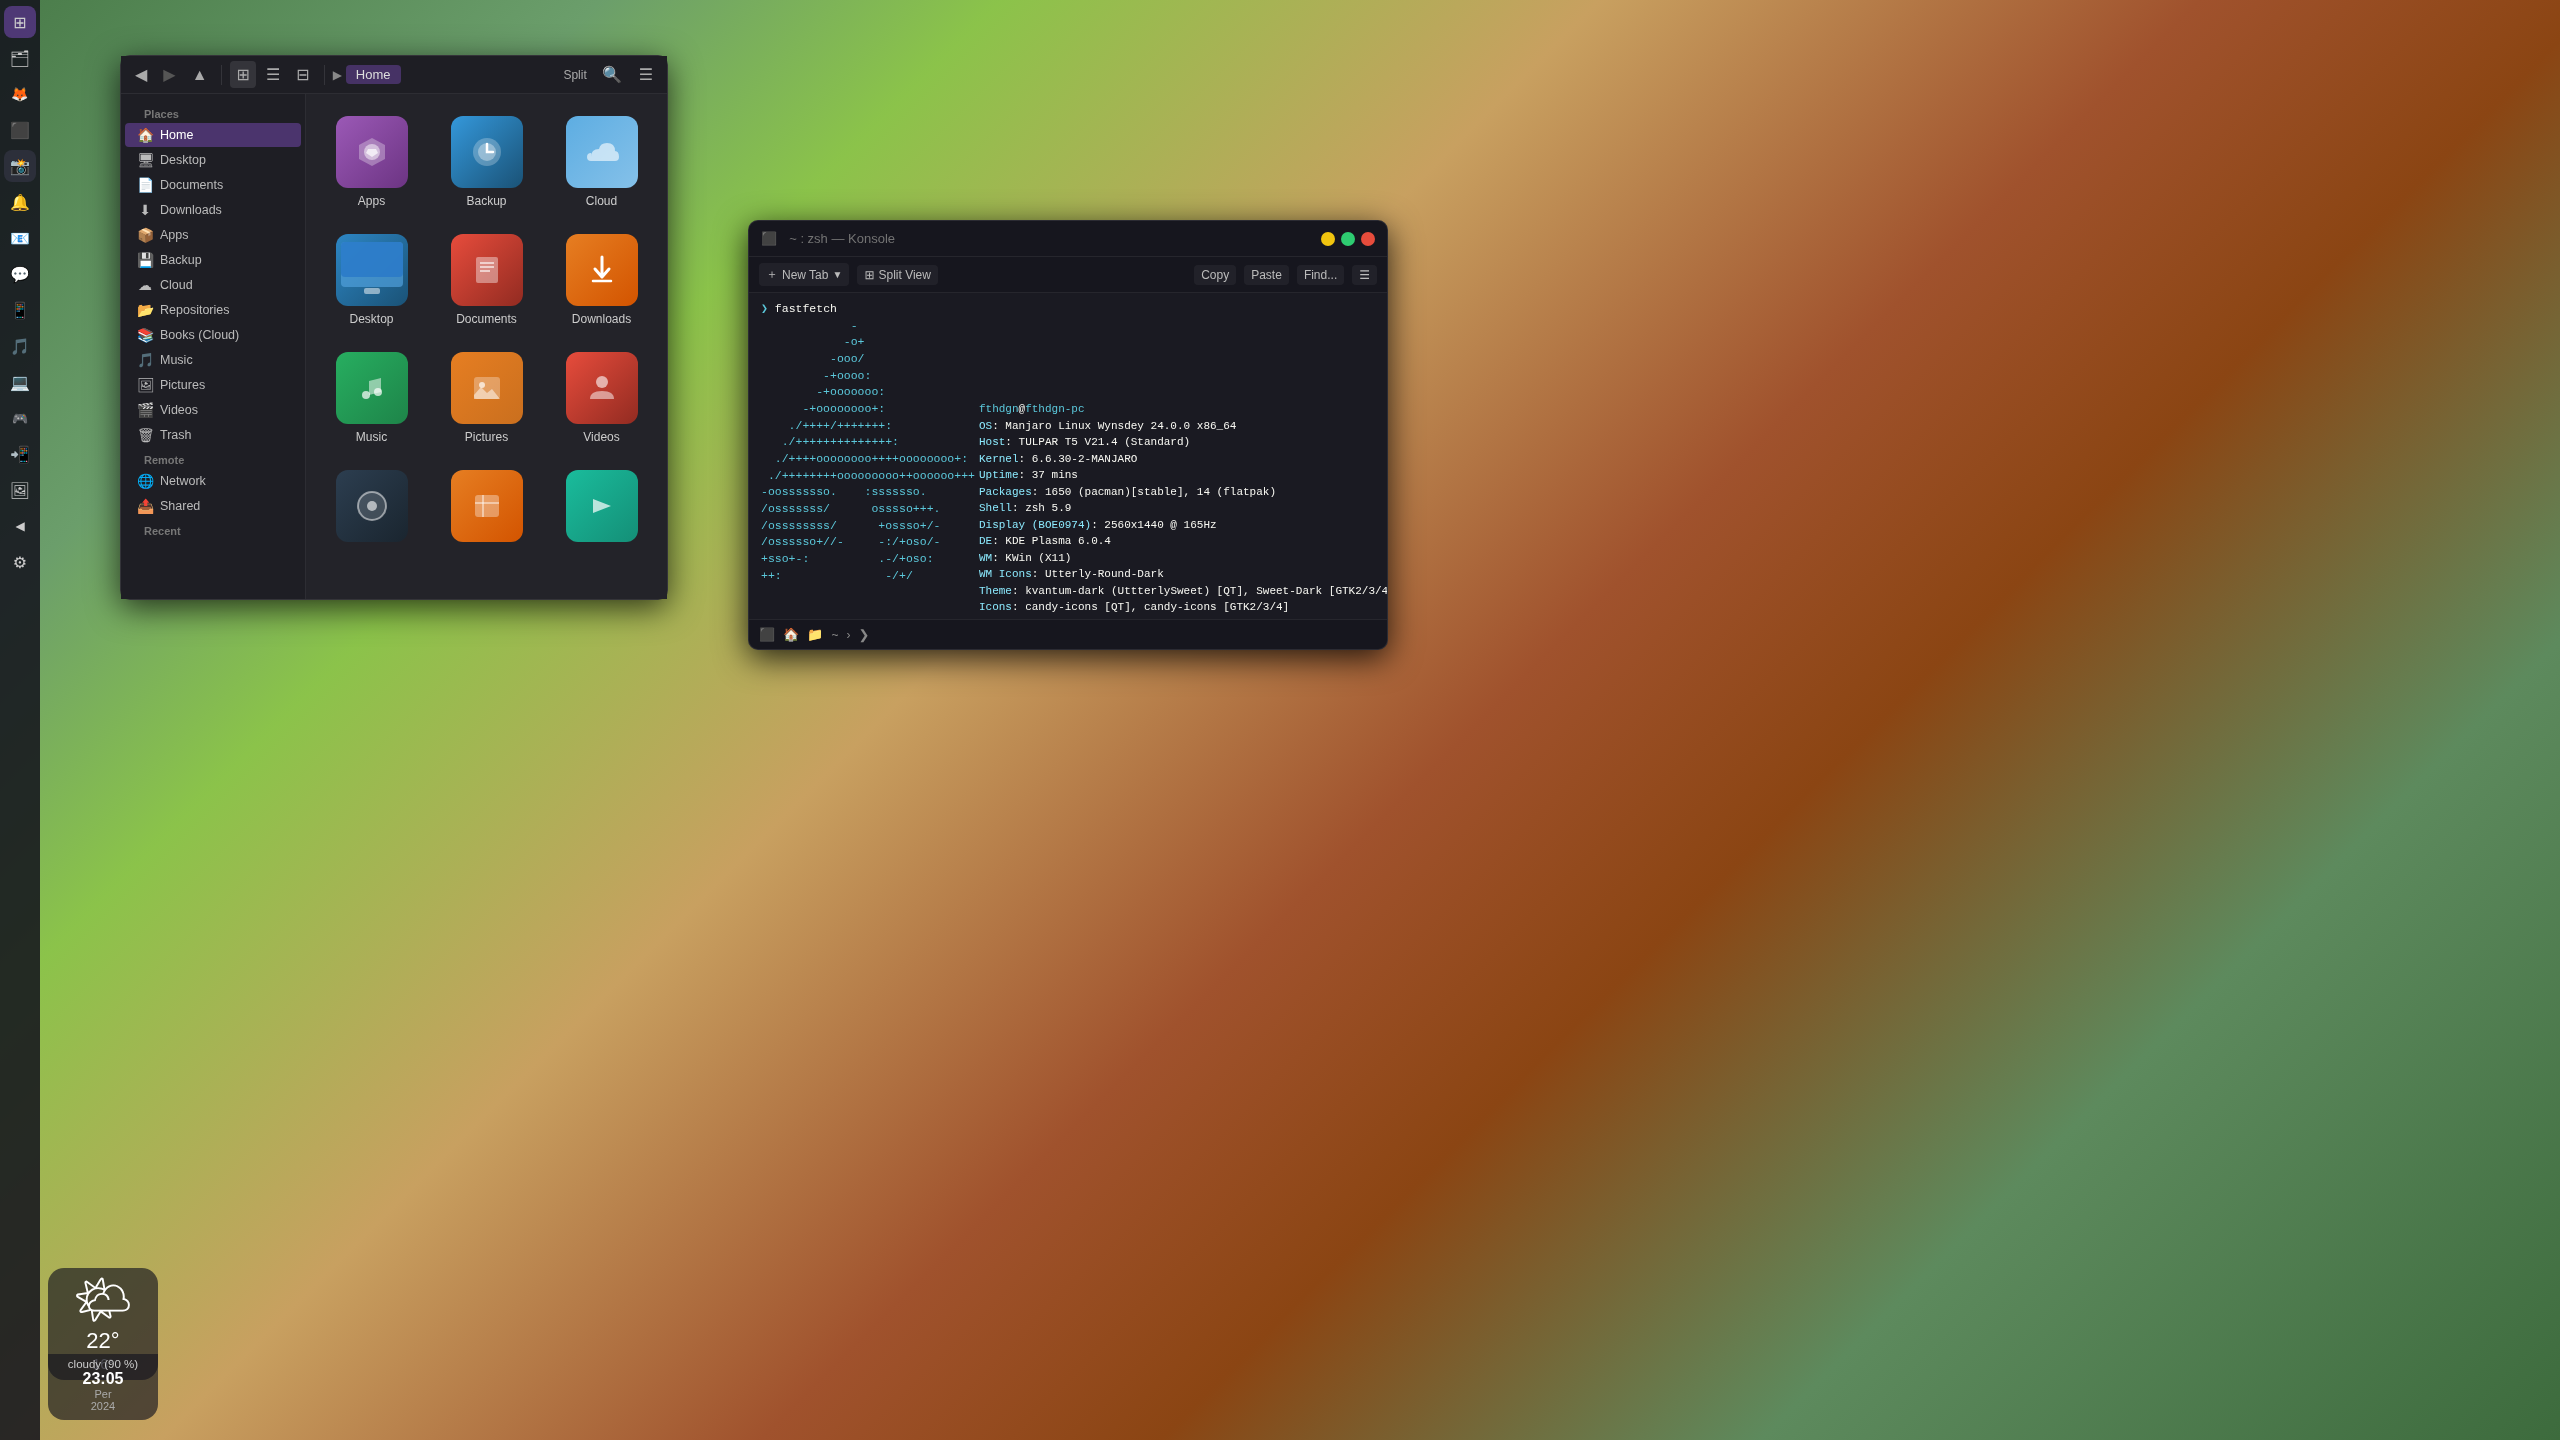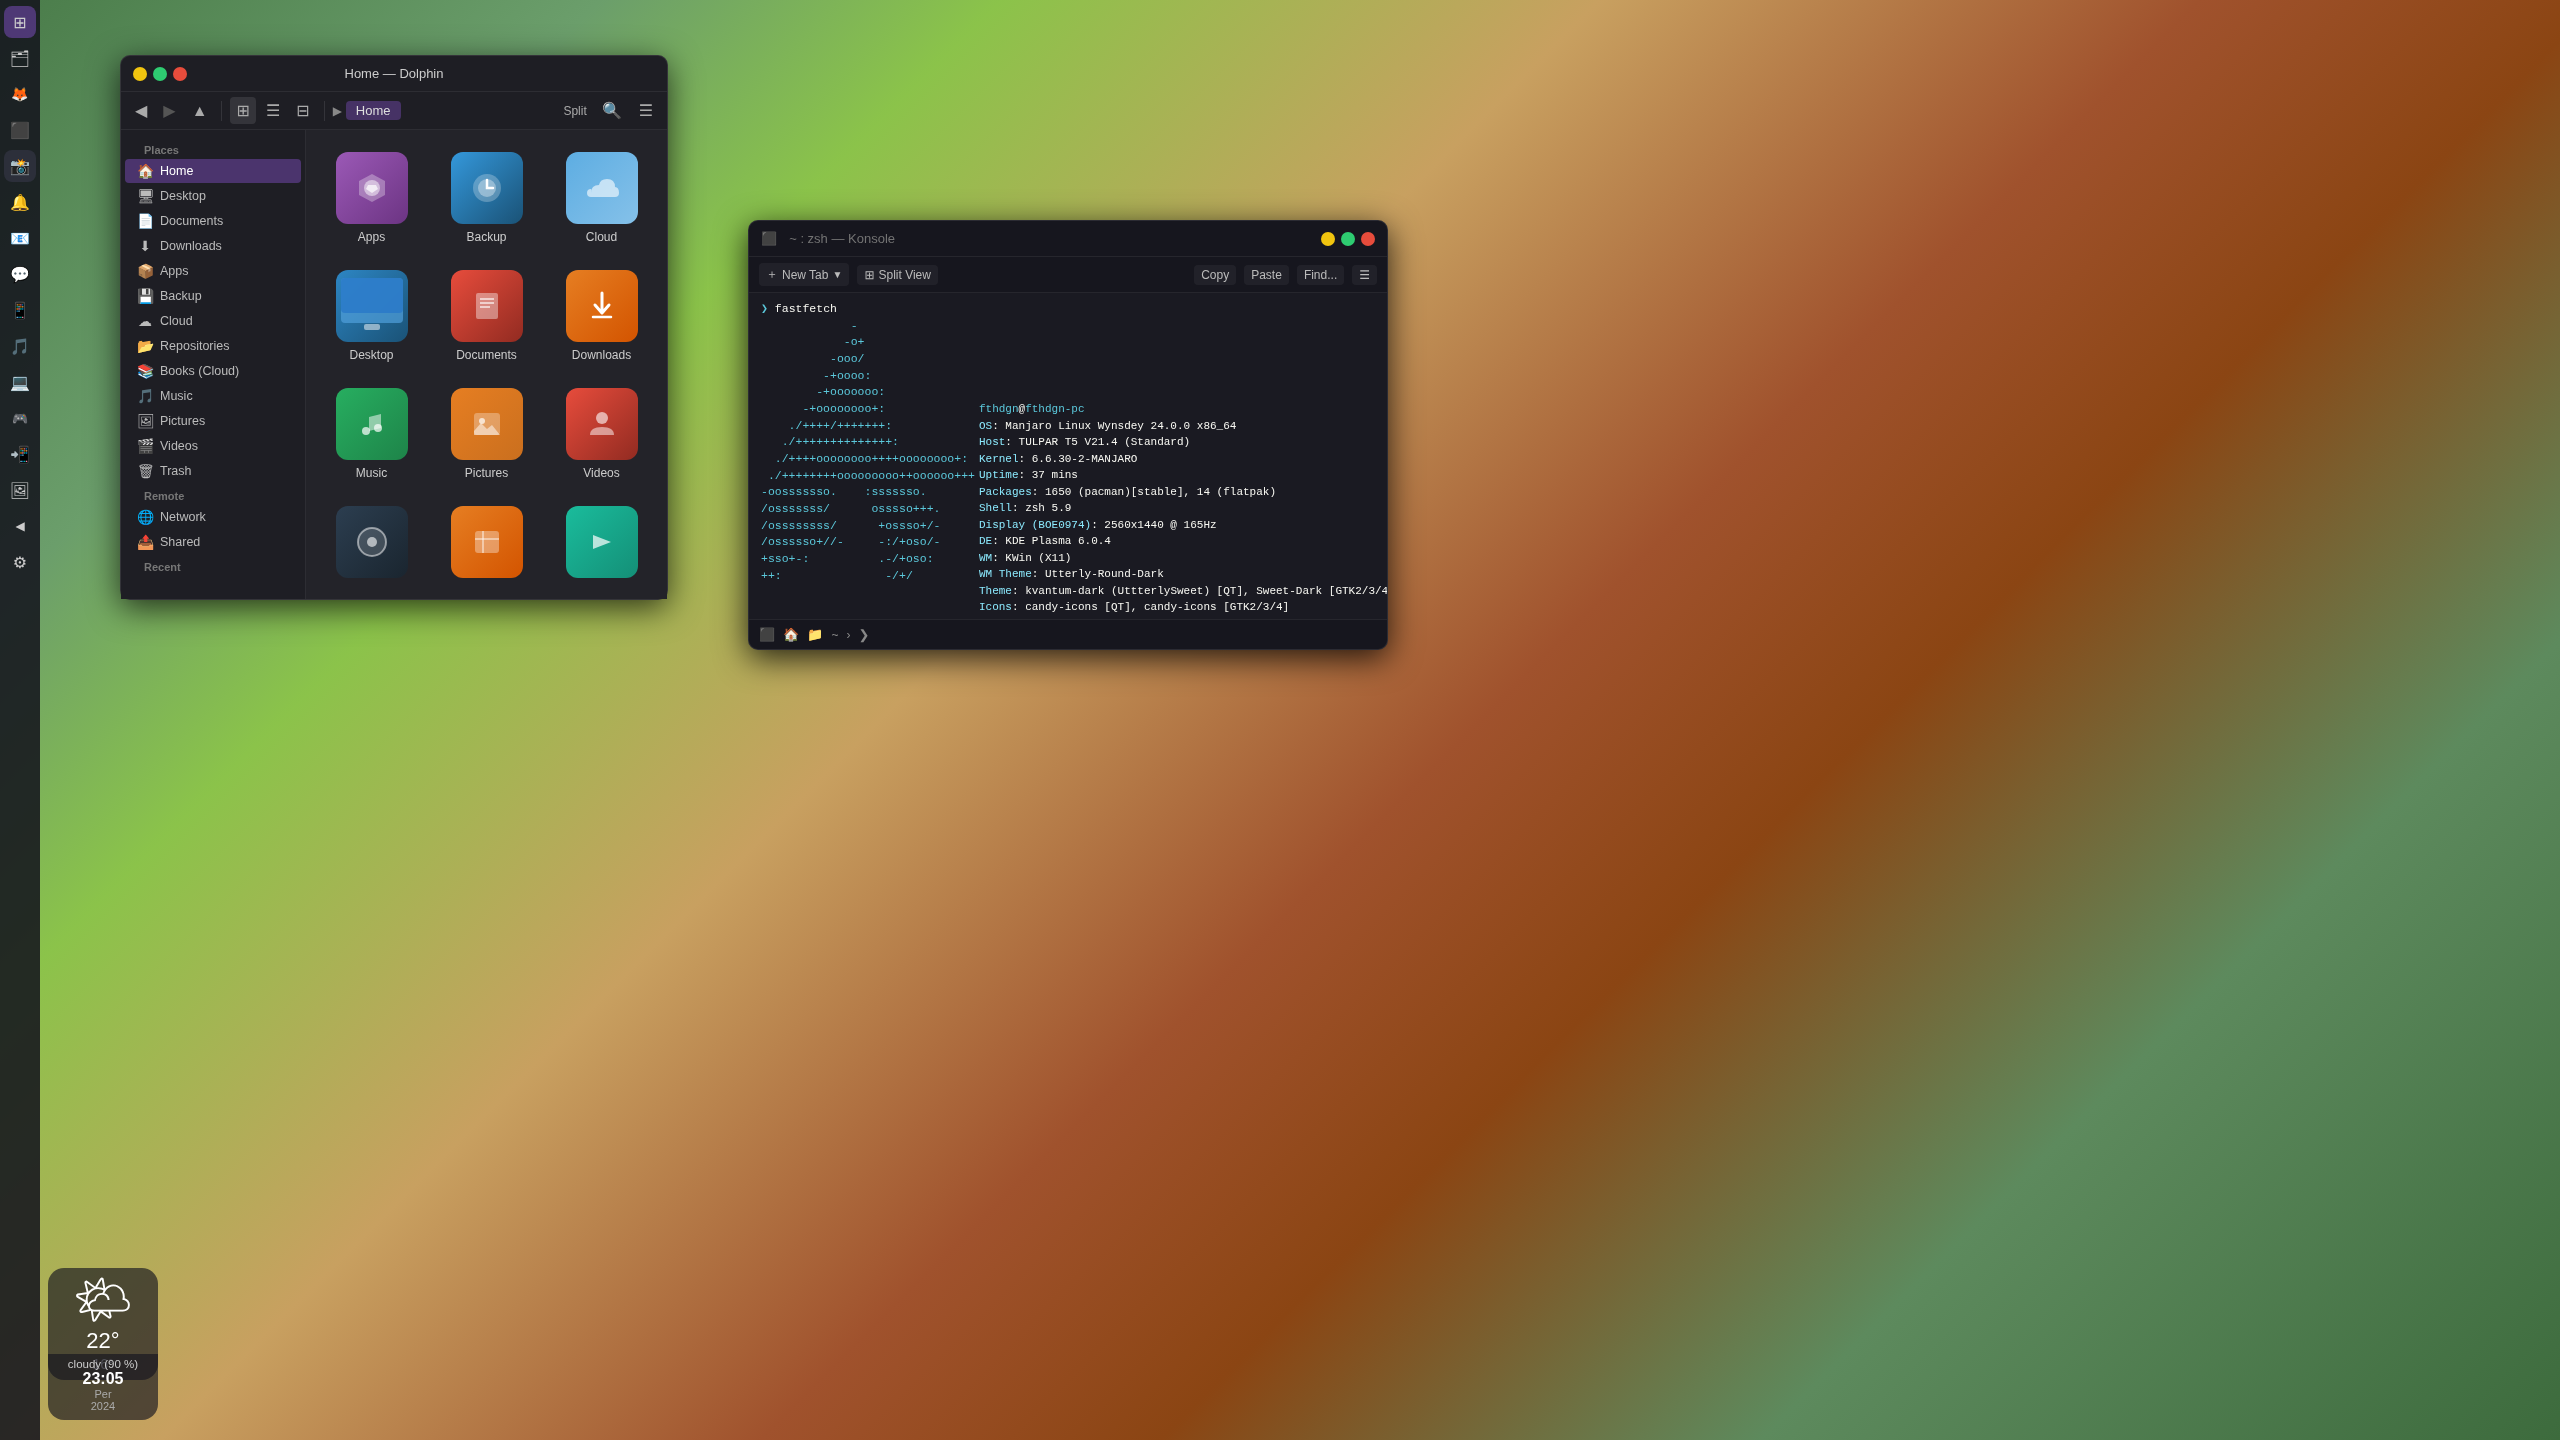--- a/index.html
+++ b/index.html
@@ -305,28 +305,20 @@
   <div class="taskbar-icon">🎵</div>
   <div class="taskbar-icon">💻</div>
   <div class="taskbar-icon" style="font-size:13px">🎮</div>
   <div class="taskbar-icon">📲</div>
   <div class="taskbar-icon">🖼</div>
   <div class="taskbar-icon" style="font-size:12px">◀</div>
   <div class="taskbar-icon">⚙</div>
 </div>
 
 <div id="dolphin">
-  <div id="dolphin-titlebar">
-    <div class="win-buttons">
-      <div class="win-btn min"></div>
-      <div class="win-btn max"></div>
-      <div class="win-btn close"></div>
-    </div>
-    <span class="win-title">Home — Dolphin</span>
-  </div>
   <div id="dolphin-toolbar">
     <button class="tb-btn">◀</button>
     <button class="tb-btn" style="color:#555">▶</button>
     <button class="tb-btn">▲</button>
     <div class="tb-sep"></div>
     <button class="tb-btn" style="background:rgba(255,255,255,0.1)">⊞</button>
     <button class="tb-btn">☰</button>
     <button class="tb-btn">⊟</button>
     <div class="tb-sep"></div>
     <div class="toolbar-breadcrumb">
@@ -583,21 +575,21 @@
         <div class="term-line"><span class="tc-cyan">fthdgn</span><span class="tc-white">@</span><span class="tc-cyan">fthdgn-pc</span></div>
         <div class="term-line"><span class="tc-key">OS</span><span class="tc-white">: </span><span class="tc-val">Manjaro Linux Wynsdey 24.0.0 x86_64</span></div>
         <div class="term-line"><span class="tc-key">Host</span><span class="tc-white">: </span><span class="tc-val">TULPAR T5 V21.4 (Standard)</span></div>
         <div class="term-line"><span class="tc-key">Kernel</span><span class="tc-white">: </span><span class="tc-val">6.6.30-2-MANJARO</span></div>
         <div class="term-line"><span class="tc-key">Uptime</span><span class="tc-white">: </span><span class="tc-val">37 mins</span></div>
         <div class="term-line"><span class="tc-key">Packages</span><span class="tc-white">: </span><span class="tc-val">1650 (pacman)[stable], 14 (flatpak)</span></div>
         <div class="term-line"><span class="tc-key">Shell</span><span class="tc-white">: </span><span class="tc-val">zsh 5.9</span></div>
         <div class="term-line"><span class="tc-key">Display (BOE0974)</span><span class="tc-white">: </span><span class="tc-val">2560x1440 @ 165Hz</span></div>
         <div class="term-line"><span class="tc-key">DE</span><span class="tc-white">: </span><span class="tc-val">KDE Plasma 6.0.4</span></div>
         <div class="term-line"><span class="tc-key">WM</span><span class="tc-white">: </span><span class="tc-val">KWin (X11)</span></div>
-        <div class="term-line"><span class="tc-key">WM Theme</span><span class="tc-white">: </span><span class="tc-val">Utterly-Round-Dark</span></div>
+        <div class="term-line"><span class="tc-key">WM Icons</span><span class="tc-white">: </span><span class="tc-val">Utterly-Round-Dark</span></div>
         <div class="term-line"><span class="tc-key">Theme</span><span class="tc-white">: </span><span class="tc-val">kvantum-dark (UttterlySweet) [QT], Sweet-Dark [GTK2/3/4]</span></div>
         <div class="term-line"><span class="tc-key">Icons</span><span class="tc-white">: </span><span class="tc-val">candy-icons [QT], candy-icons [GTK2/3/4]</span></div>
         <div class="term-line"><span class="tc-key">Font</span><span class="tc-white">: </span><span class="tc-val">Noto Sans (10pt) [QT], Noto Sans (10pt) [GTK2/3/4]</span></div>
 
       </div>
     </div>
   </div>
   <div id="konsole-statusbar">
     <span class="status-icon">⬛</span>
     <span class="status-icon">🏠</span>

